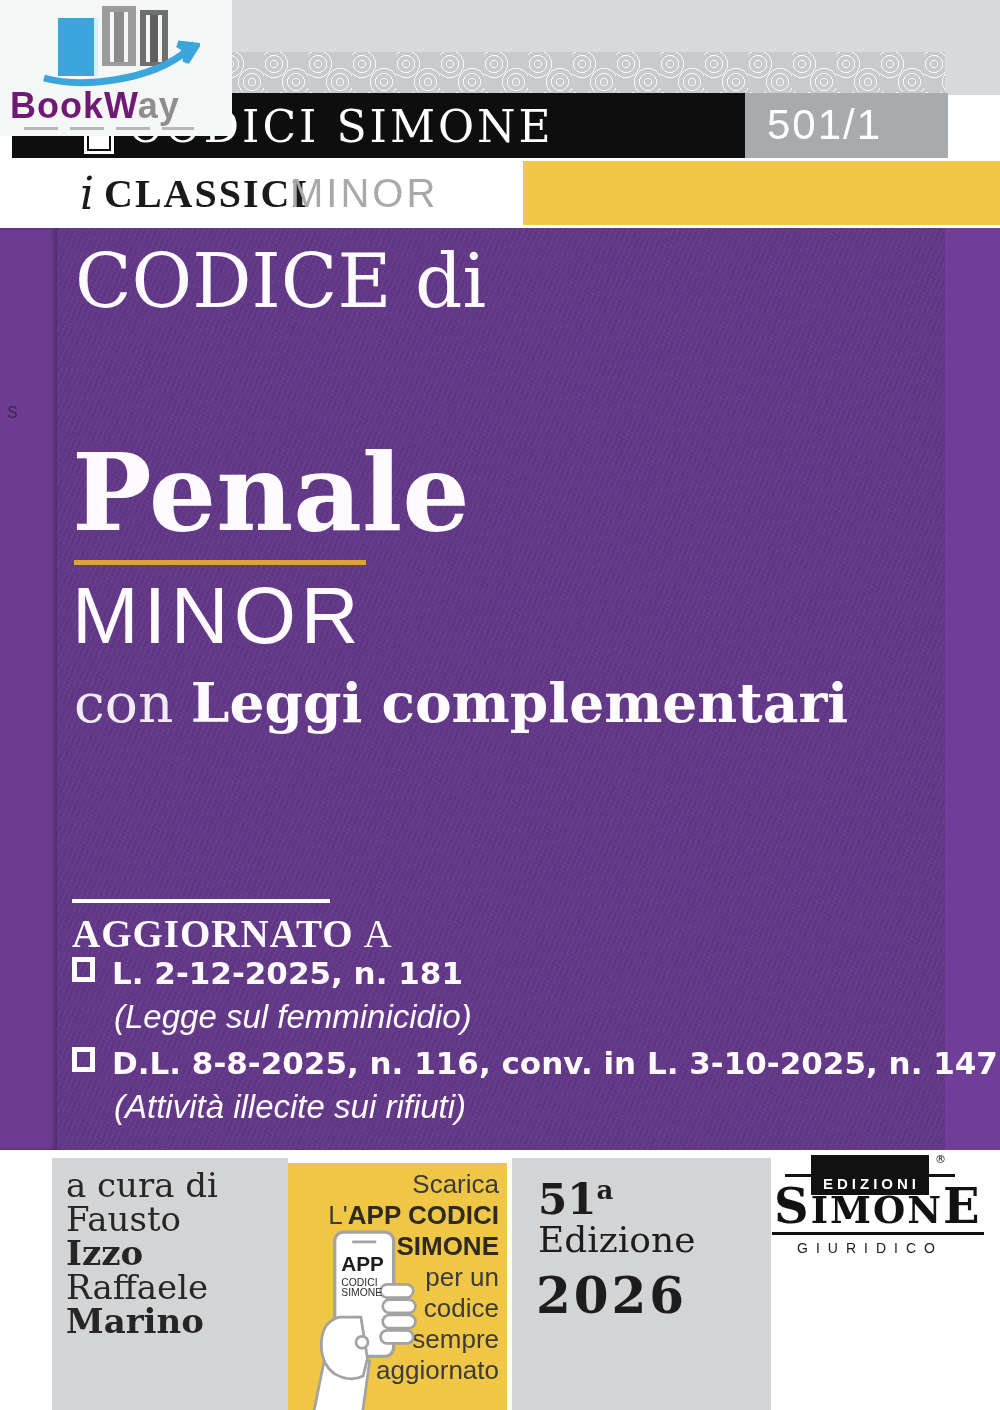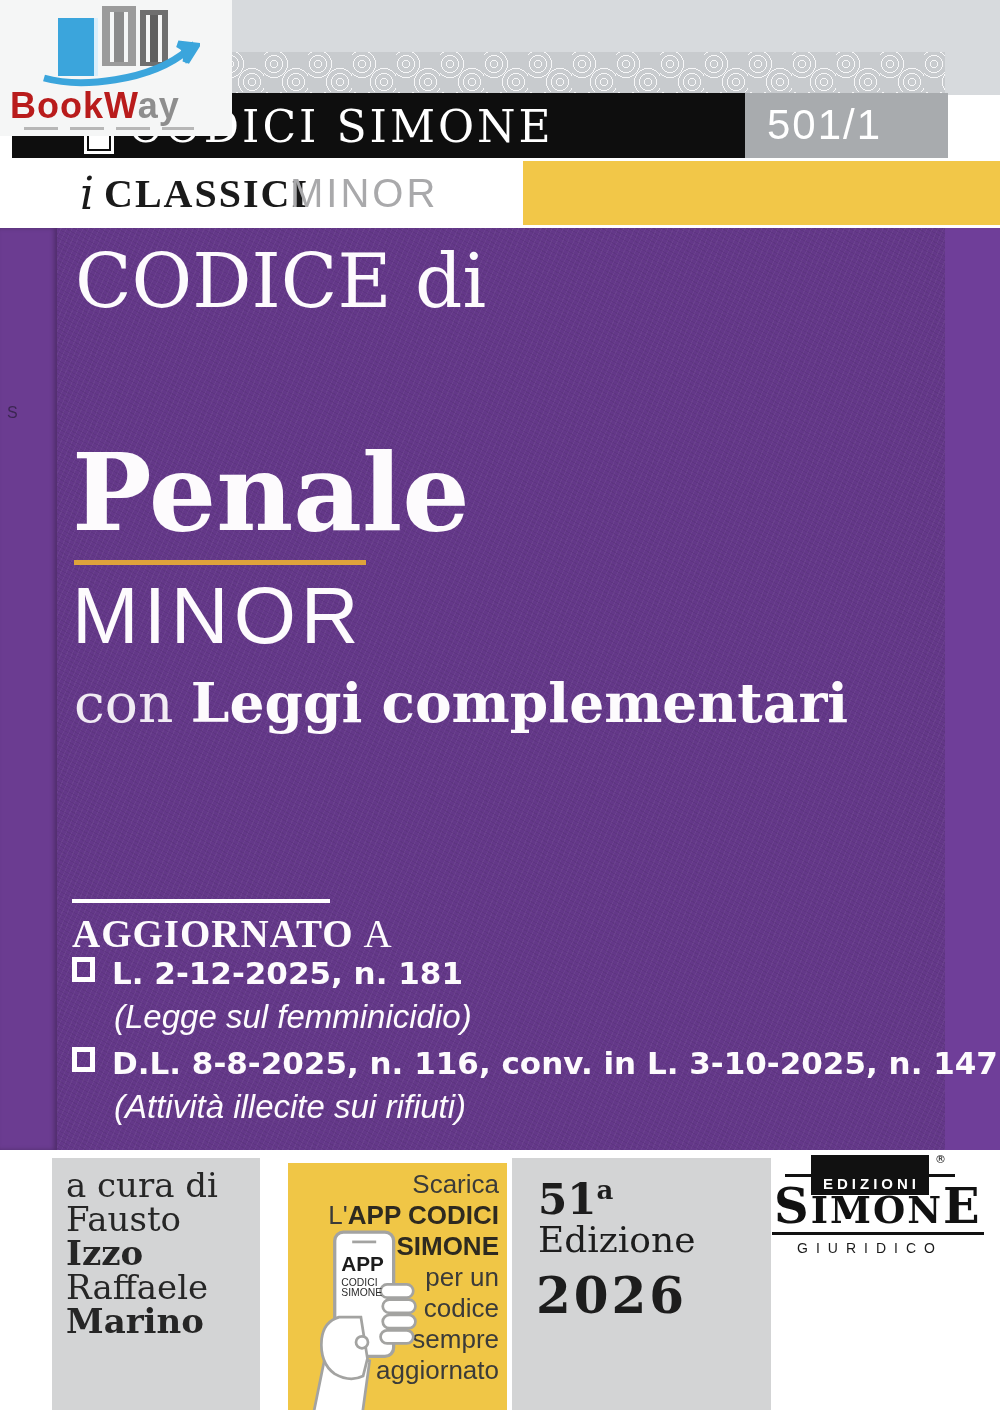--- a/index.html
+++ b/index.html
@@ -66,21 +66,21 @@
   .law-row{position:absolute;left:0;white-space:nowrap;}
   .bullet-sq{display:inline-block;width:13px;height:15px;border:5px solid #ffffff;
       margin-right:17px;vertical-align:2px;}
   .law-text{font-size:31px;font-weight:bold;letter-spacing:0;}
   .law-note{position:absolute;left:42px;font-size:33px;font-style:italic;font-weight:300;
       white-space:nowrap;font-family:"Liberation Sans",sans-serif;}
   .row1{top:727px;} .note1{top:770px;} .row2{top:817px;} .note2{top:860px;}
 
   
   .footer{position:absolute;left:0;top:1150px;width:1000px;height:260px;background:#ffffff;}
-  .authors-box{position:absolute;left:52px;top:8px;width:208px;height:252px;background:#d3d4d5;
+  .authors-box{position:absolute;left:52px;top:8px;width:236px;height:252px;background:#d3d4d5;
       font-family:"DejaVu Serif",serif;color:#262626;}
   .authors-box div{margin-left:14px;line-height:34px;font-size:34px;}
   .authors-box .first{margin-top:10px;}
   .a-bold{font-weight:bold;}
 
   .app-box{position:absolute;left:288px;top:13px;width:219px;height:275px;background:#f0c646;overflow:hidden;}
   .app-text{position:absolute;right:8px;top:6px;text-align:right;color:#3b3b39;
       font-family:"Liberation Sans",sans-serif;font-size:26px;line-height:31px;}
   .app-text .b{font-weight:bold;color:#2e2a20;}
   .phone-svg{position:absolute;left:14px;top:58px;width:120px;height:200px;}
@@ -102,21 +102,21 @@
       font-size:37px;line-height:40px;letter-spacing:2px;border-bottom:3px solid #111;
       padding:0 2px 2px 2px;margin-top:-2px;}
   .simone-name .big{font-size:48px;}
   .giuridico{margin-top:5px;font-family:"Liberation Sans",sans-serif;font-size:14px;
       letter-spacing:8px;color:#1a1a1a;}
 
   
   .bookway{position:absolute;left:0;top:0;width:232px;height:136px;background:#f5f6f6;}
   .bw-text{position:absolute;left:10px;top:88px;font-family:"Liberation Sans",sans-serif;
       font-weight:bold;font-size:36px;line-height:36px;letter-spacing:1px;}
-  .bw-blue{color:#b91c1c;} .bw-gray{color:#8e8e8e;}
+  .bw-blue{color:#701a75;} .bw-gray{color:#8e8e8e;}
   .bw-tagline{position:absolute;left:24px;top:127px;width:170px;height:3px;
       background:repeating-linear-gradient(90deg,#b7b7b7 0 34px, transparent 34px 46px);}
   .bw-svg{position:absolute;left:40px;top:4px;width:160px;height:86px;}
 </style>
 </head>
 <body>
 
 <div class="page">
 
   <div class="top-band"></div>

